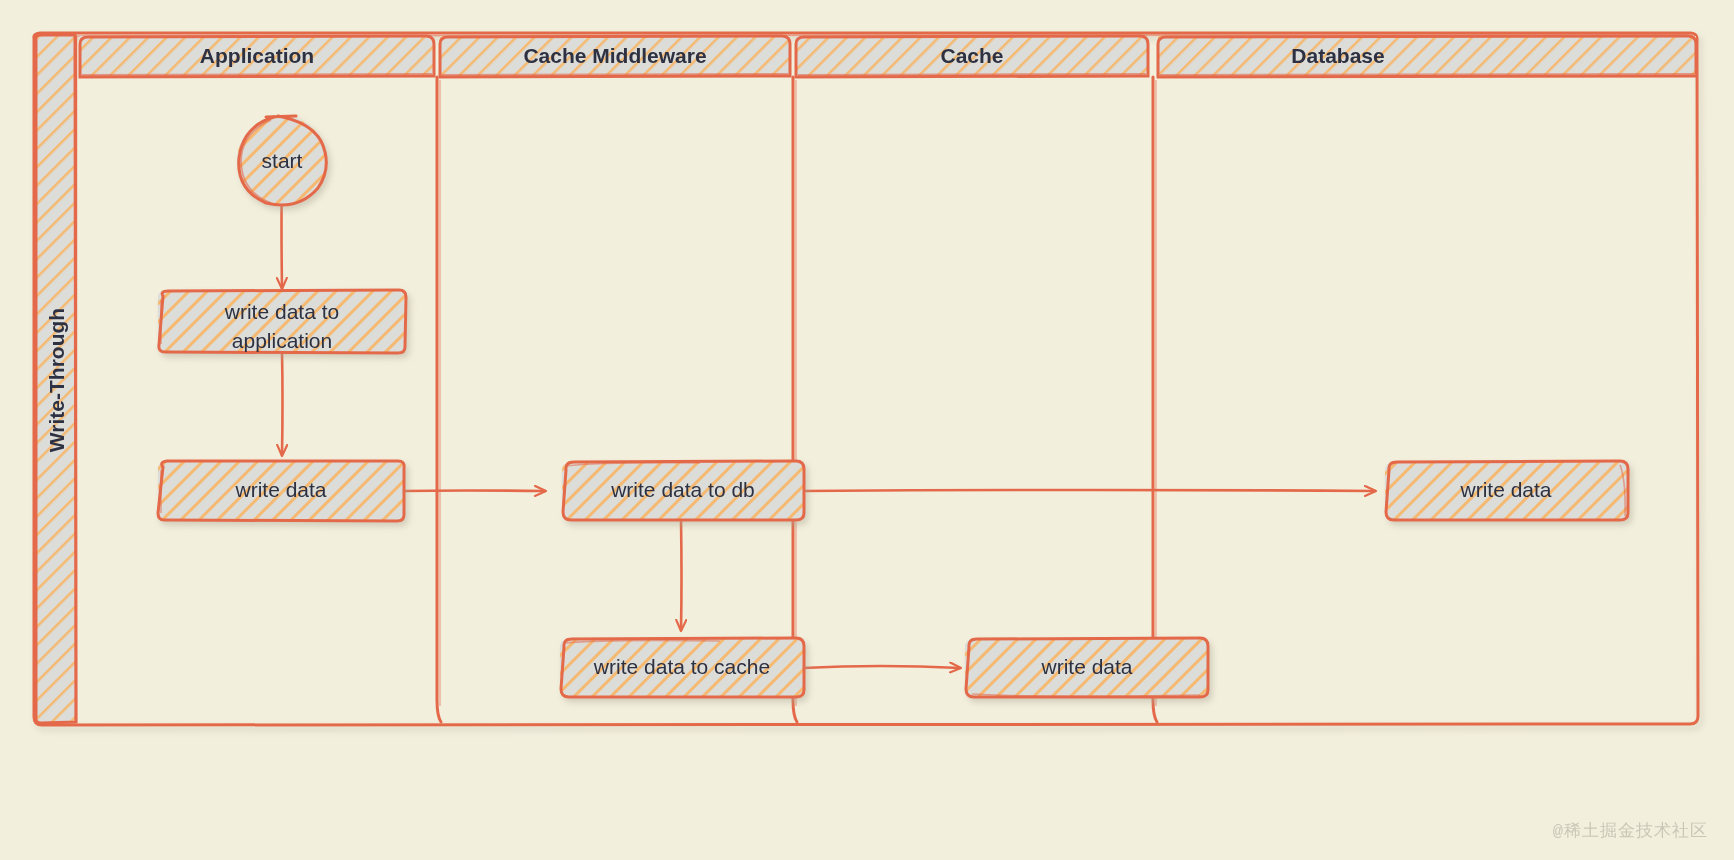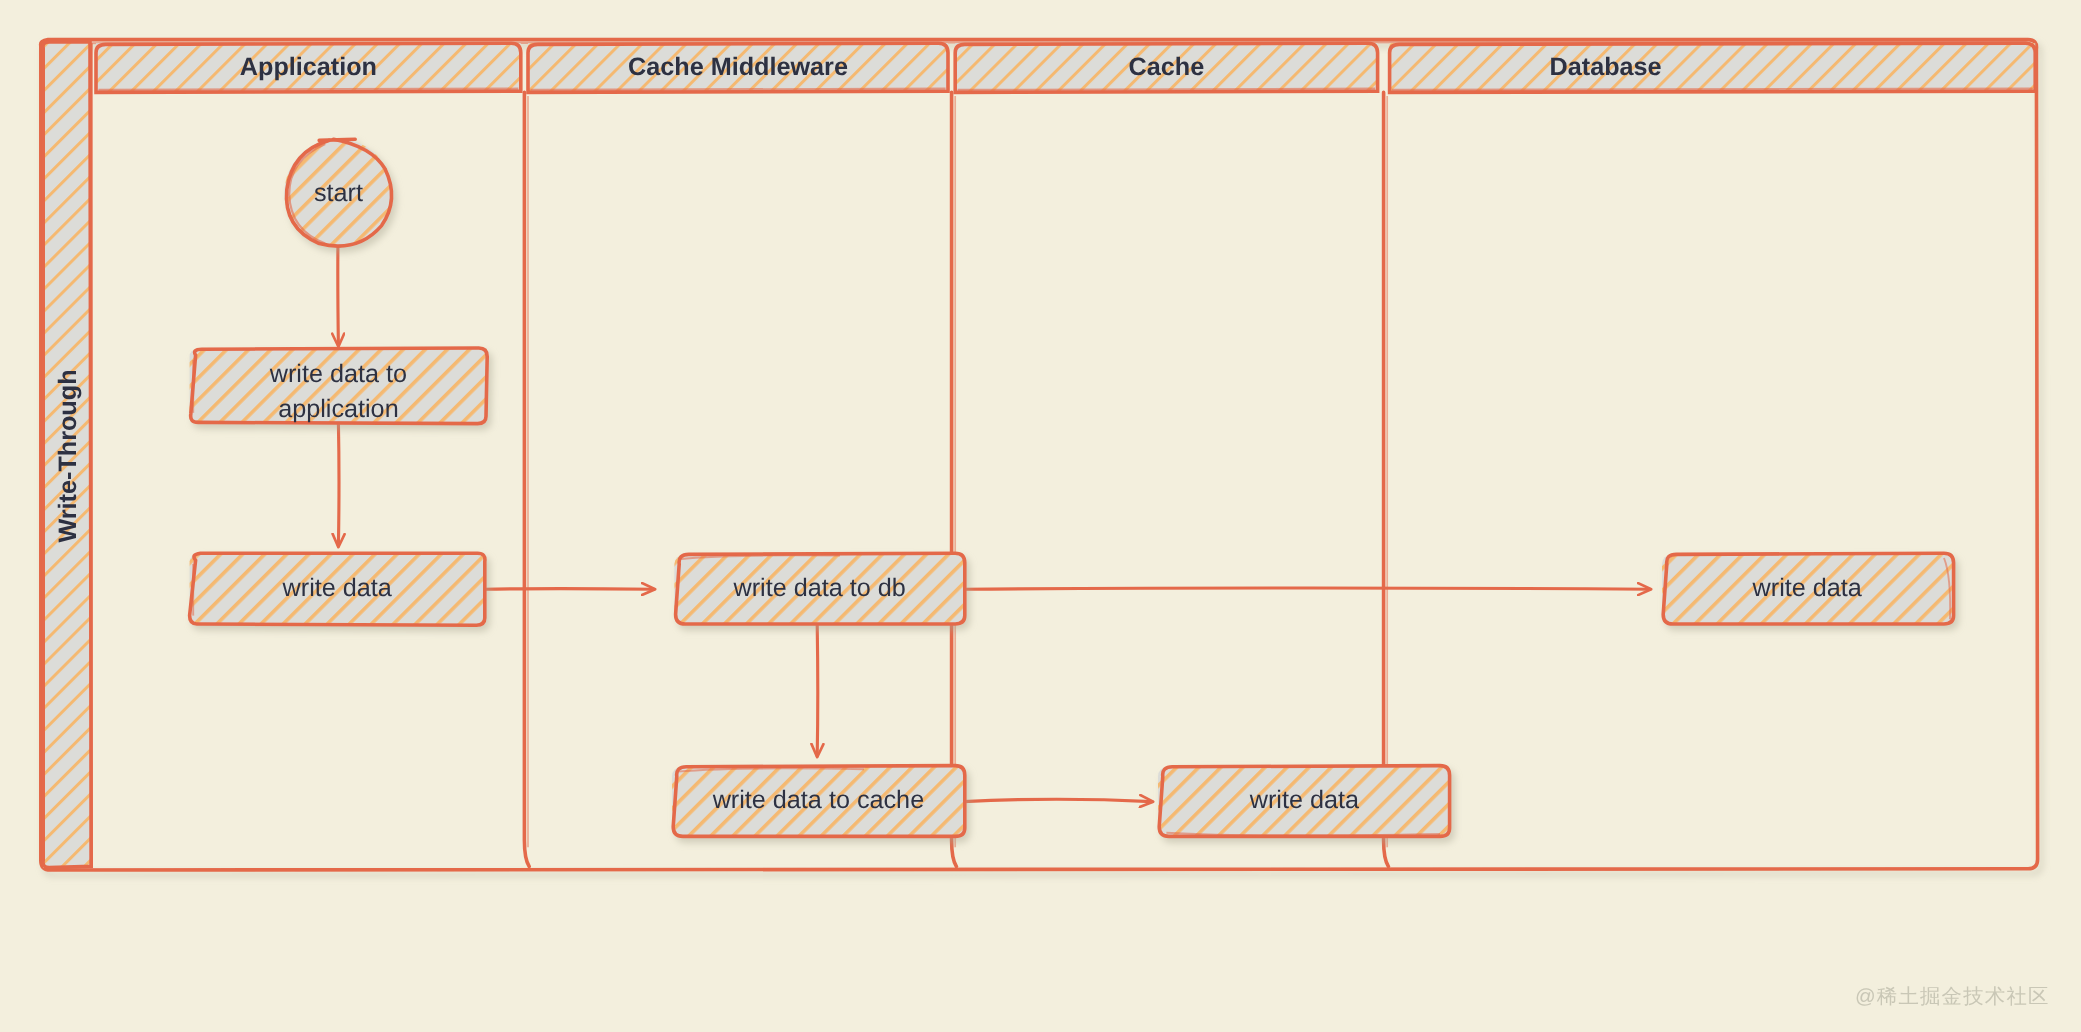--- a/index.html
+++ b/index.html
@@ -23,21 +23,21 @@
     font-weight:bold;font-size:21px;fill:#2d3142;
     text-anchor:middle;dominant-baseline:middle;
   }
   .node-text{
     font-family:"Liberation Sans", sans-serif;
     font-weight:normal;font-size:21px;fill:#2d3142;
     text-anchor:middle;dominant-baseline:middle;
   }
   .watermark{
     position:absolute;right:26px;bottom:18px;
-    font-family:Liberation Sans, sans-serif;
+    font-family:Liberation Mono, monospace;
     font-size:17px;color:#c9c7b6;letter-spacing:1px;
     user-select:none;
   }
 </style>
 </head>
 <body>
 
 <div id="stage">
 
 <svg id="diagram" viewBox="0 0 1734 860">

